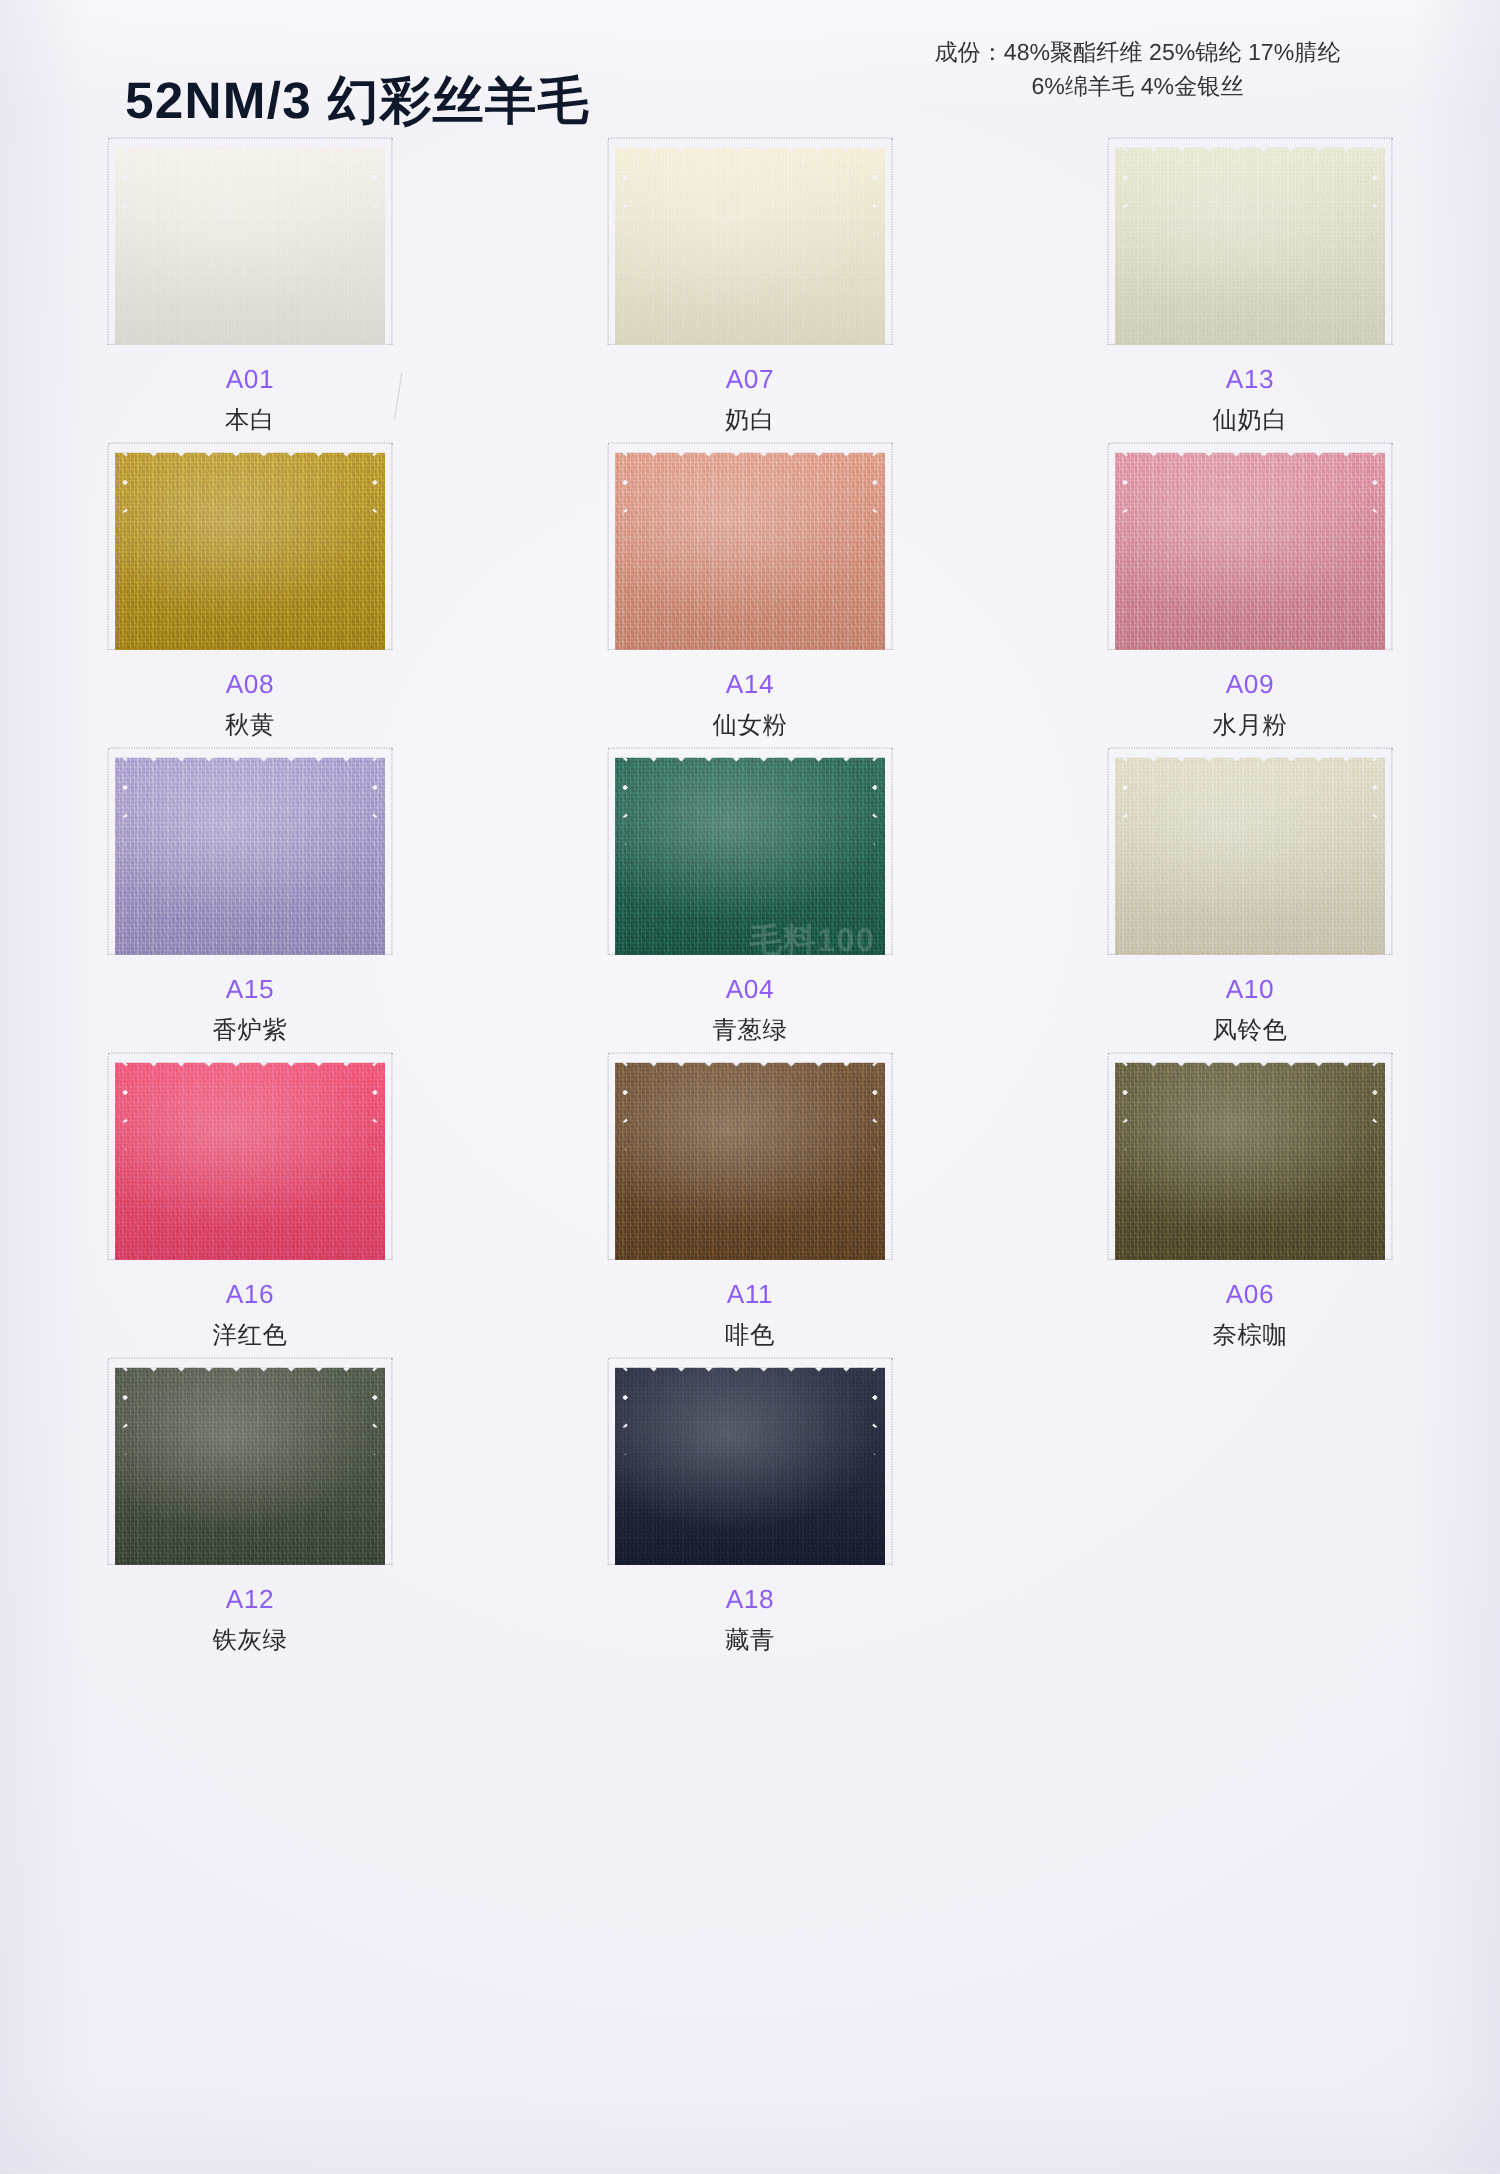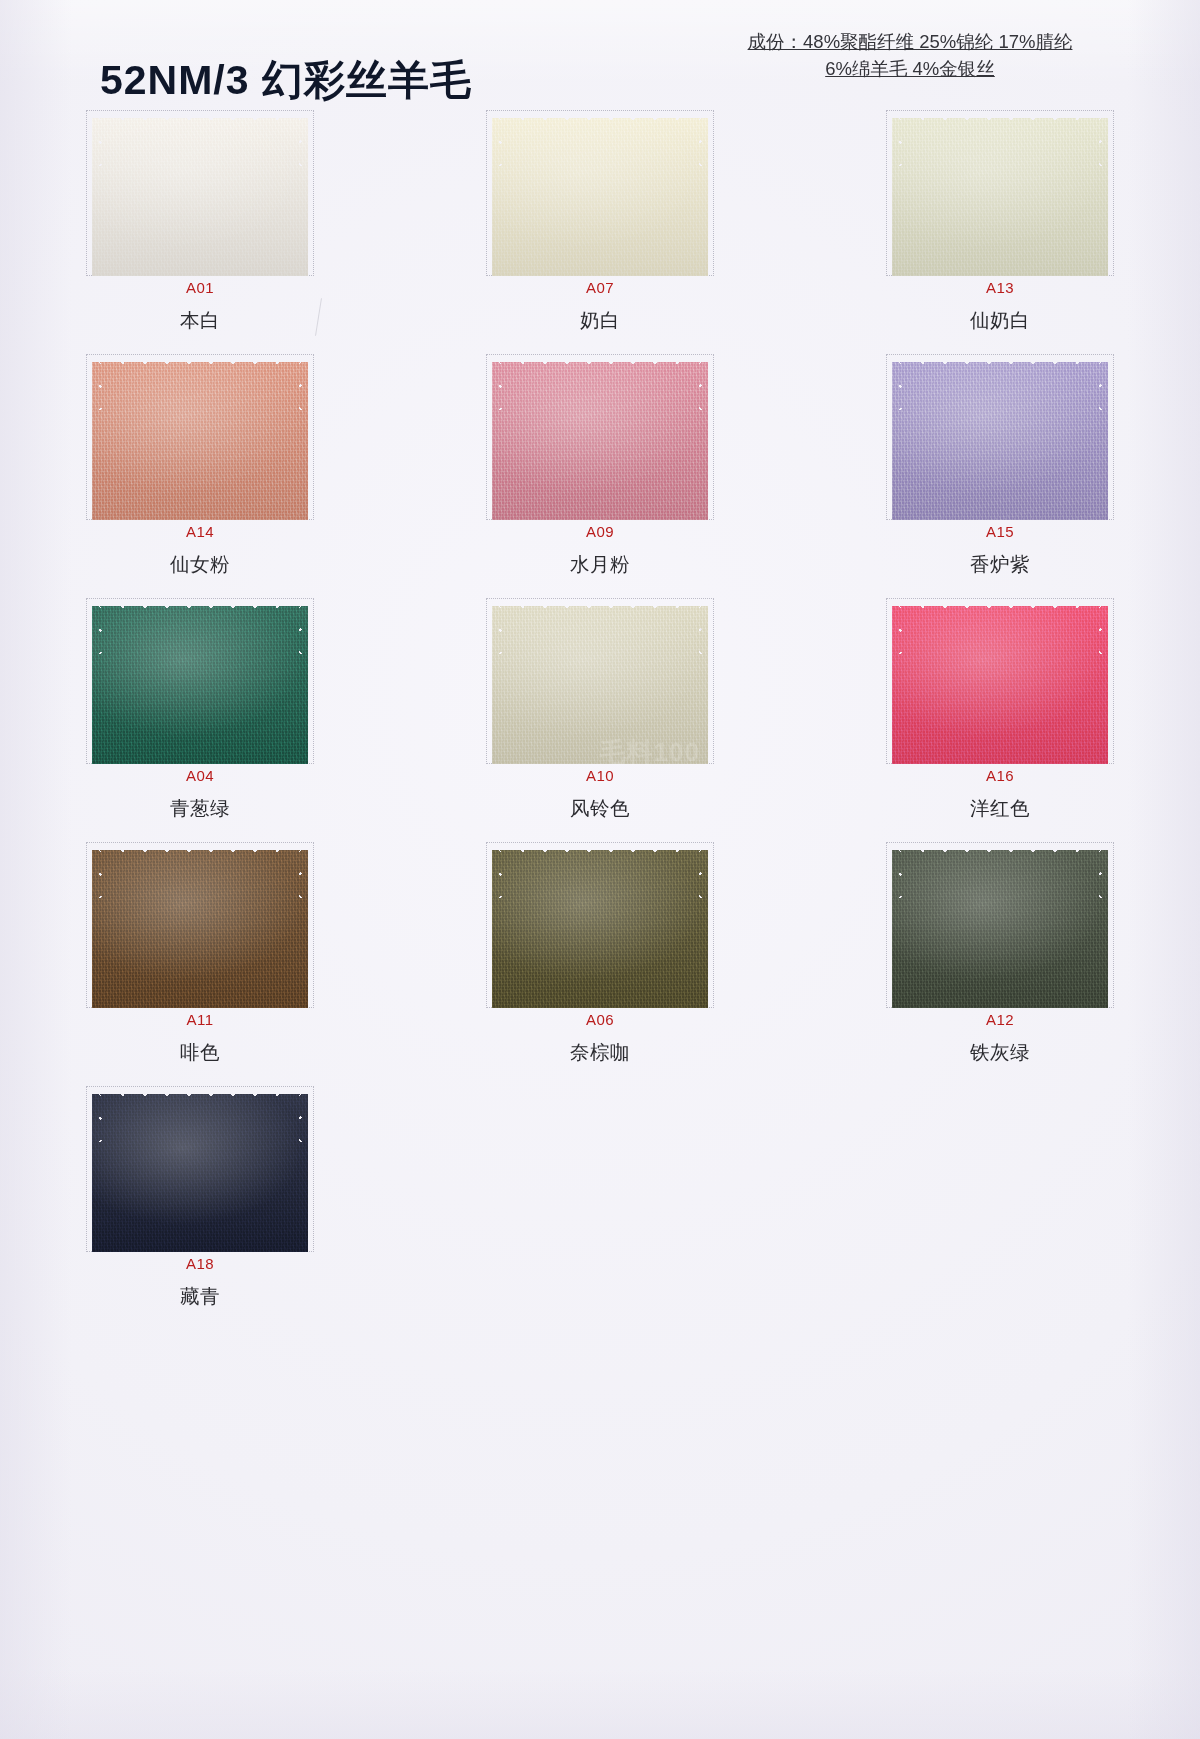--- a/index.html
+++ b/index.html
@@ -55,21 +55,21 @@
   .composition {
     position: absolute;
     left: 640px;
     top: 28px;
     width: 540px;
     text-align: center;
     color: #34343a;
     font-size: 18.5px;
     line-height: 27px;
   }
-  .composition div { white-space: nowrap; text-decoration: underline; }
+  .composition div { white-space: nowrap; }
 
   
   .grid {
     position: absolute;
     left: 0;
     top: 112px;
     width: 1200px;
     display: grid;
     grid-template-columns: repeat(3, 1fr);
     grid-auto-rows: 244px;
@@ -138,22 +138,23 @@
   }
   .swatch .sheen {
     position: absolute;
     inset: 0;
     background:
       radial-gradient(ellipse 80% 70% at 42% 34%, rgba(255,255,255,.22), rgba(0,0,0,0) 70%),
       linear-gradient(180deg, rgba(255,255,255,.10), rgba(0,0,0,.10));
   }
 
   .label-code {
-    font-size: 15px;
-    color: #b91c1c;
+    margin-top: 16px;
+    font-size: 21px;
+    color: #8b5cf6;
     letter-spacing: .5px;
     line-height: 24px;
   }
   .label-name {
     margin-top: 8px;
     font-size: 19.5px;
     color: #2b2b30;
     letter-spacing: .5px;
     line-height: 24px;
     text-align: center;
@@ -228,20 +229,31 @@
         <div class="weave"></div>
         <div class="sheen"></div>
       </div>
     </div>
     <div class="label-code">A13</div>
     <div class="label-name">仙奶白</div>
   </div>
     <div class="cell">
     <div class="swatch-wrap">
       <div class="reg-box"></div>
+      <div class="swatch" title="秋黄" style="background: rgb(183, 148, 32);">
+        <div class="weave"></div>
+        <div class="sheen"></div>
+      </div>
+    </div>
+    <div class="label-code">A08</div>
+    <div class="label-name">秋黄</div>
+  </div>
+    <div class="cell">
+    <div class="swatch-wrap">
+      <div class="reg-box"></div>
       <div class="swatch" title="仙女粉" style="background: rgb(221, 151, 130);">
         <div class="weave"></div>
         <div class="sheen"></div>
       </div>
     </div>
     <div class="label-code">A14</div>
     <div class="label-name">仙女粉</div>
   </div>
     <div class="cell">
     <div class="swatch-wrap">

